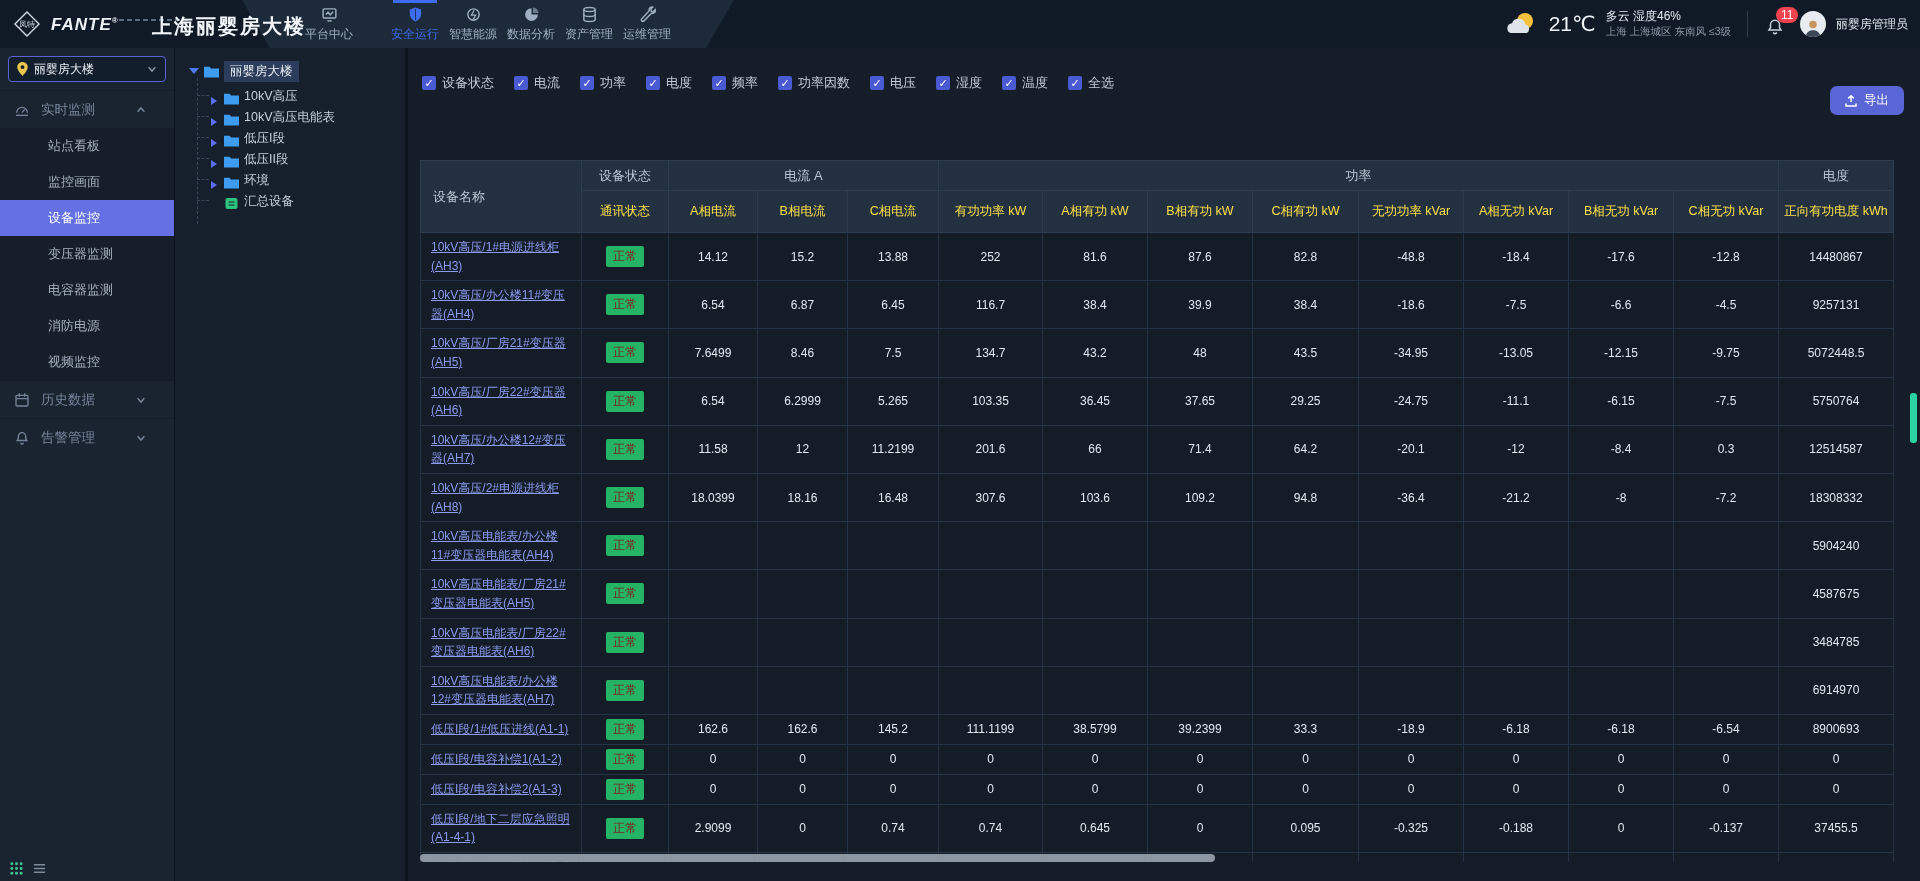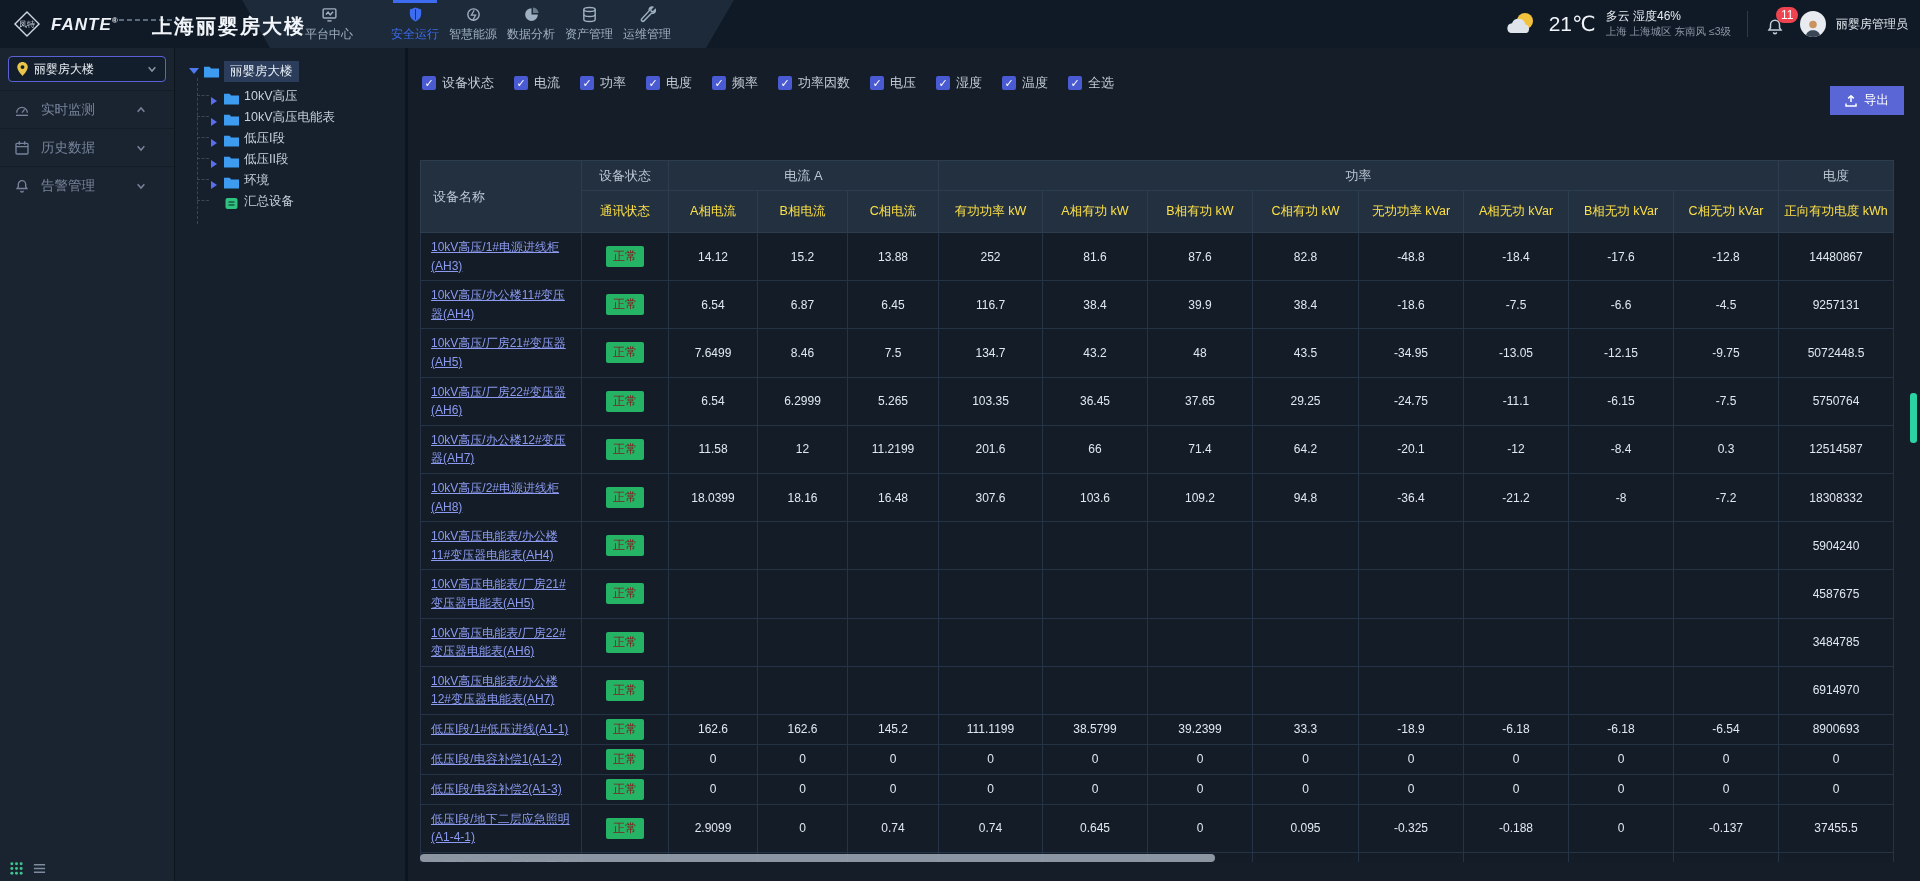--- a/index.html
+++ b/index.html
@@ -80,21 +80,21 @@
   .toolbar { padding:12px 12px 0 14px; position:relative; }
   .refresh-line { height:20px; display:flex; align-items:center; gap:6px; font-size:13px; color:#97a3b1; }
   .refresh-time { color:#ccd5de; }
   .refresh-link { margin-left:10px; color:#4c7ef2; display:flex; align-items:center; gap:3px; cursor:pointer; }
   .refresh-link svg { width:12px; height:12px; }
   .filter-line { margin-top:11px; height:24px; display:flex; align-items:center; gap:20px; }
   .chk { display:flex; align-items:center; gap:6px; font-size:13px; color:#c3cdd8; cursor:pointer; }
   .chk .box { width:14px; height:14px; background:var(--checkbox,#4a5ad2); border-radius:2px; color:#fff;
               font-size:11px; line-height:14px; text-align:center; }
   .export-btn { position:absolute; right:16px; top:38px; background:var(--export-btn,#5a66d6); color:#fff; font-size:12.5px;
-                padding:6px 15px; border-radius:0; display:flex; align-items:center; gap:7px; cursor:pointer; border:none; }
+                padding:6px 15px; border-radius:7px; display:flex; align-items:center; gap:7px; cursor:pointer; border:none; }
   .export-btn svg { width:12px; height:12px; }
 
   
   .table-wrap { position:absolute; left:12px; top:112px; width:1475px; bottom:19px; overflow:hidden; }
   table { border-collapse:collapse; table-layout:fixed; width:1473px; background:#131c27; }
   th { background:#22303f; border:1px solid #2d3d50; font-weight:normal; padding:2px 4px; }
   thead tr.gh { height:30px; }
   thead tr.gh th { color:#bcc7d3; font-size:13px; }
   thead tr.sh { height:42px; }
   thead tr.sh th { color:#fde047; font-size:12.5px; }
@@ -230,20 +230,29 @@
       <svg class="gicon" viewBox="0 0 24 24" fill="none" stroke="#76839a" stroke-width="2">
         <path d="M4 16a8 8 0 1 1 16 0"></path>
           <path d="M12 16l4-5"></path>
           <path d="M3 20h18"></path>
       </svg>
       <span>实时监测</span>
       <svg class="chev" viewBox="0 0 12 12" fill="none" stroke="#76839a" stroke-width="1.8">
           <polyline points="2,8 6,3.5 10,8"></polyline>
         </svg>
     </div>
+    <div class="submenu">
+        <div class="submenu-item">站点看板</div>
+        <div class="submenu-item">监控画面</div>
+        <div class="submenu-item selected">设备监控</div>
+        <div class="submenu-item">变压器监测</div>
+        <div class="submenu-item">电容器监测</div>
+        <div class="submenu-item">消防电源</div>
+        <div class="submenu-item">视频监控</div>
+      </div>
 
     <div class="group-header">
       <svg class="gicon" viewBox="0 0 24 24" fill="none" stroke="#76839a" stroke-width="2">
         <rect x="3" y="5" width="18" height="16" rx="1.5"></rect>
           <path d="M8 2v5M16 2v5M3 10h18"></path>
       </svg>
       <span>历史数据</span>
       <svg class="chev" viewBox="0 0 12 12" fill="none" stroke="#76839a" stroke-width="1.8">
           <polyline points="2,4 6,8.5 10,4"></polyline>
         </svg>

